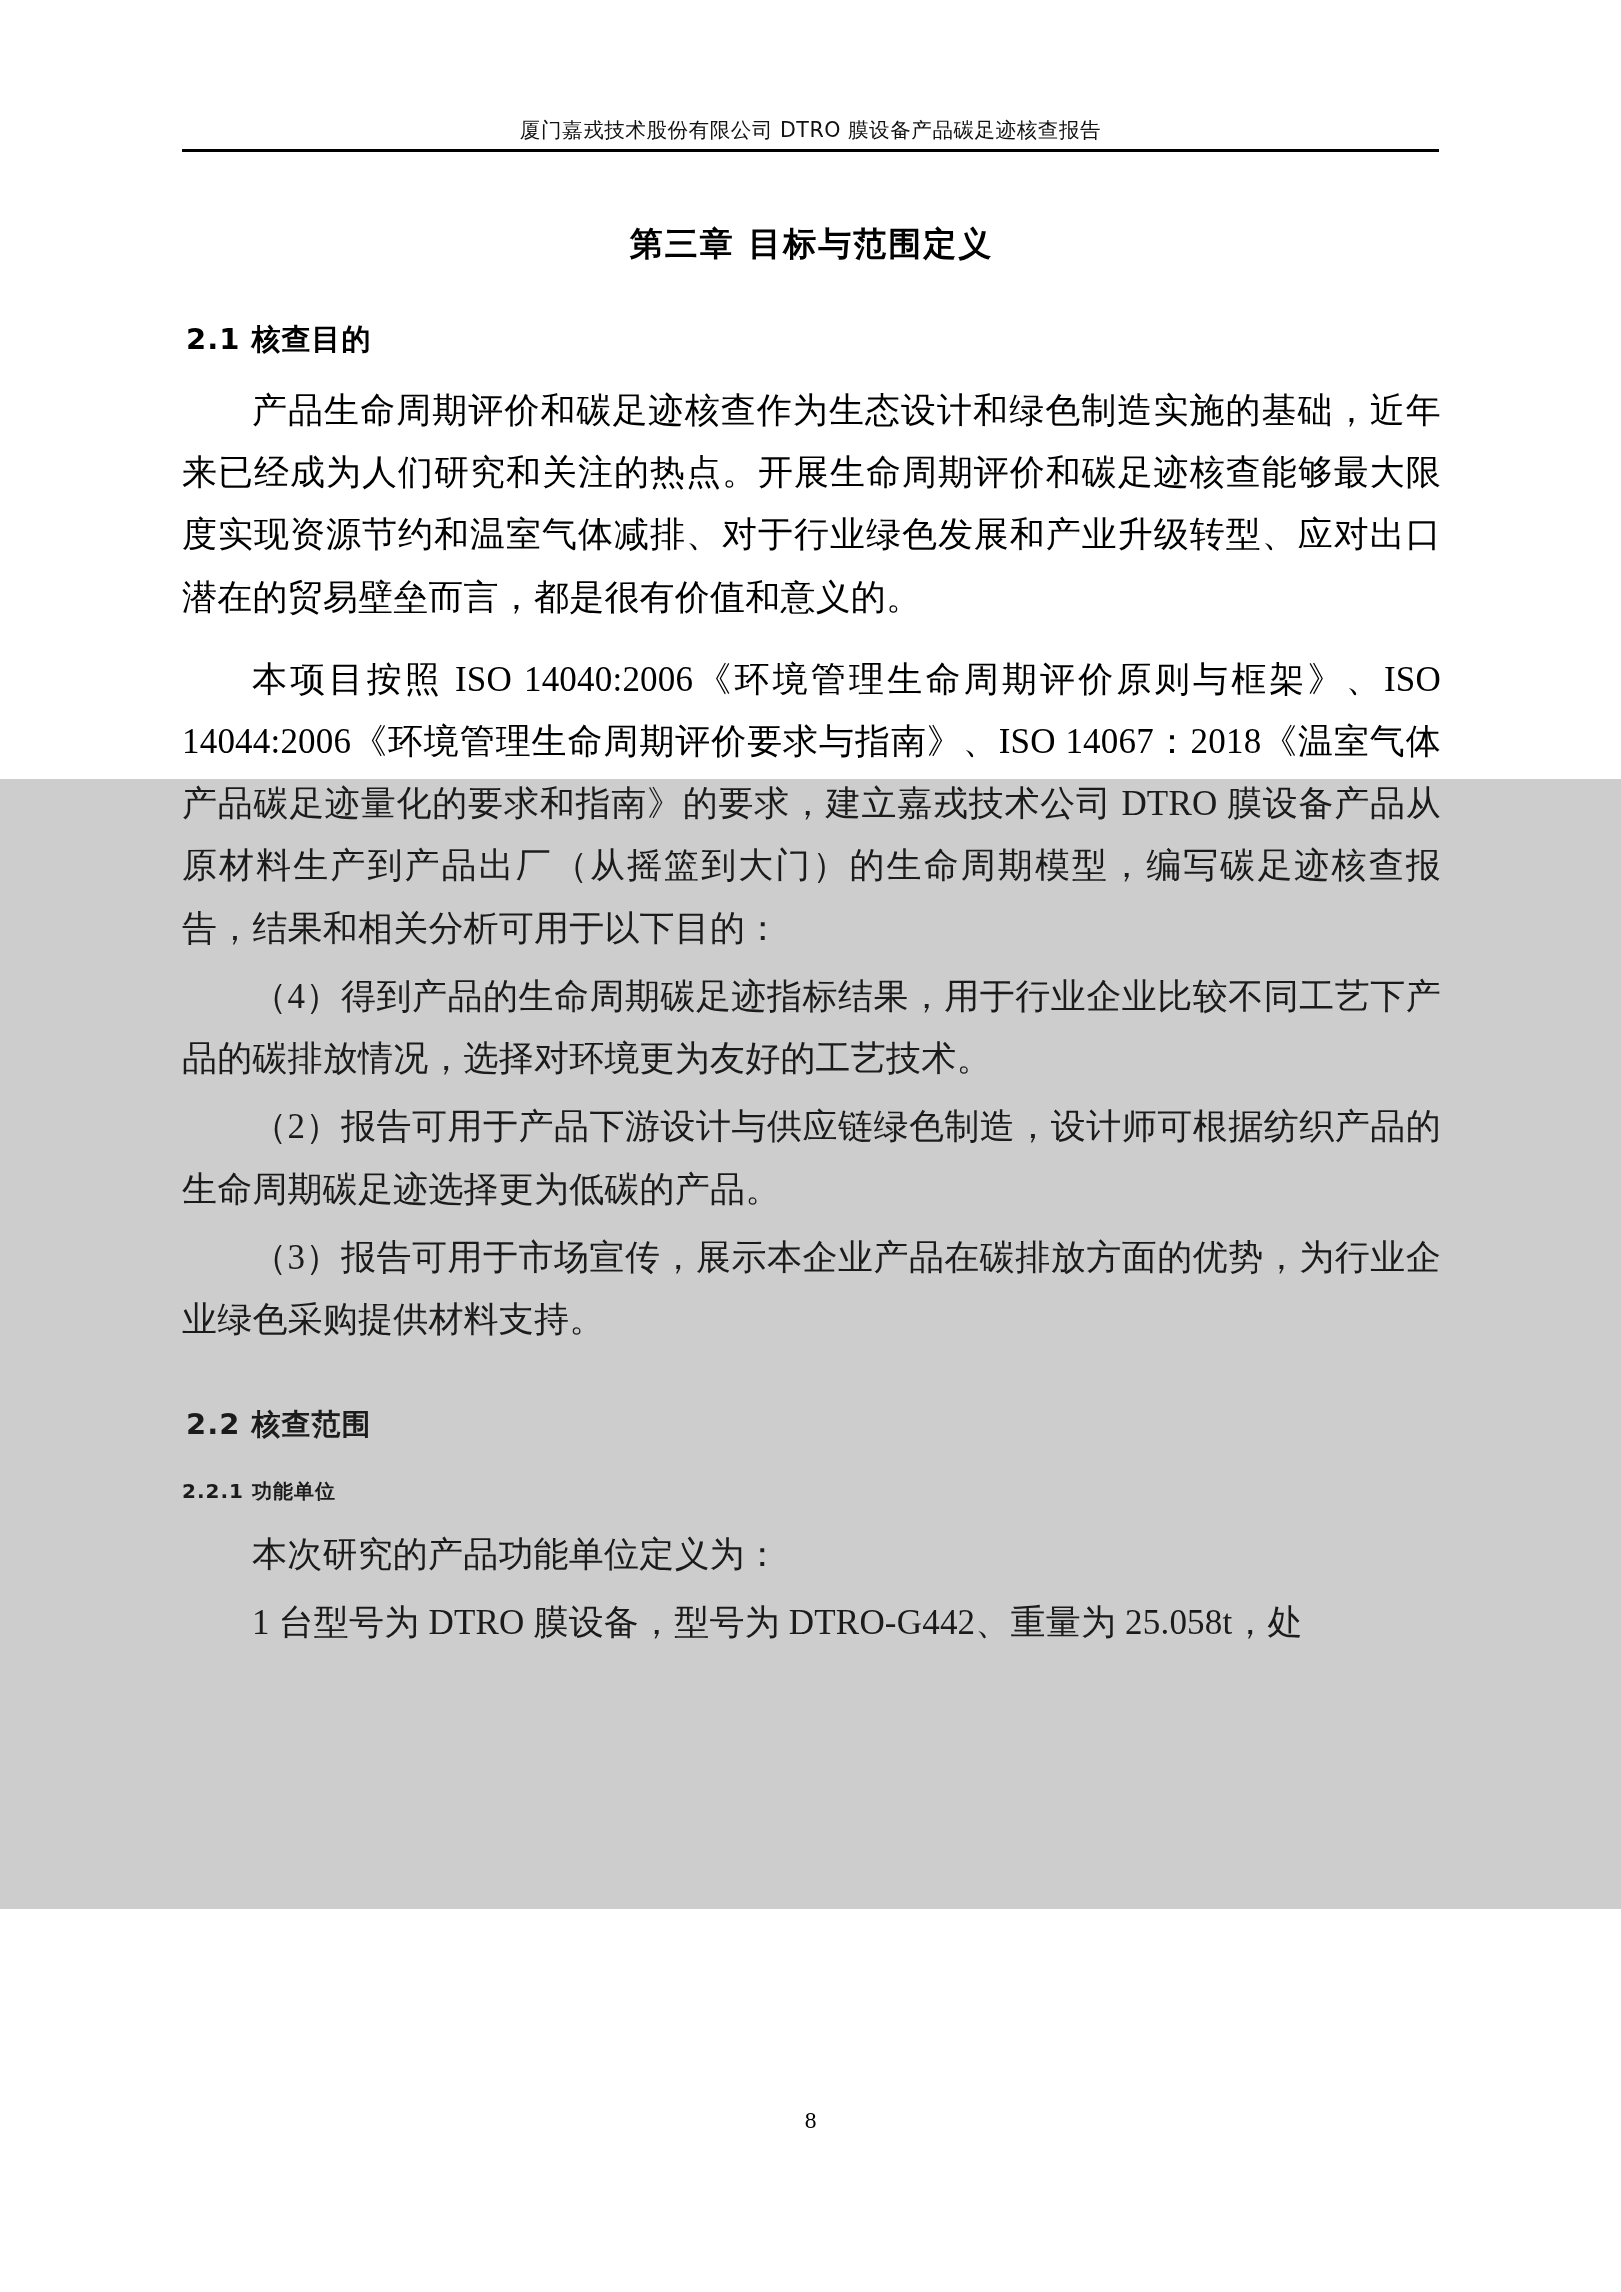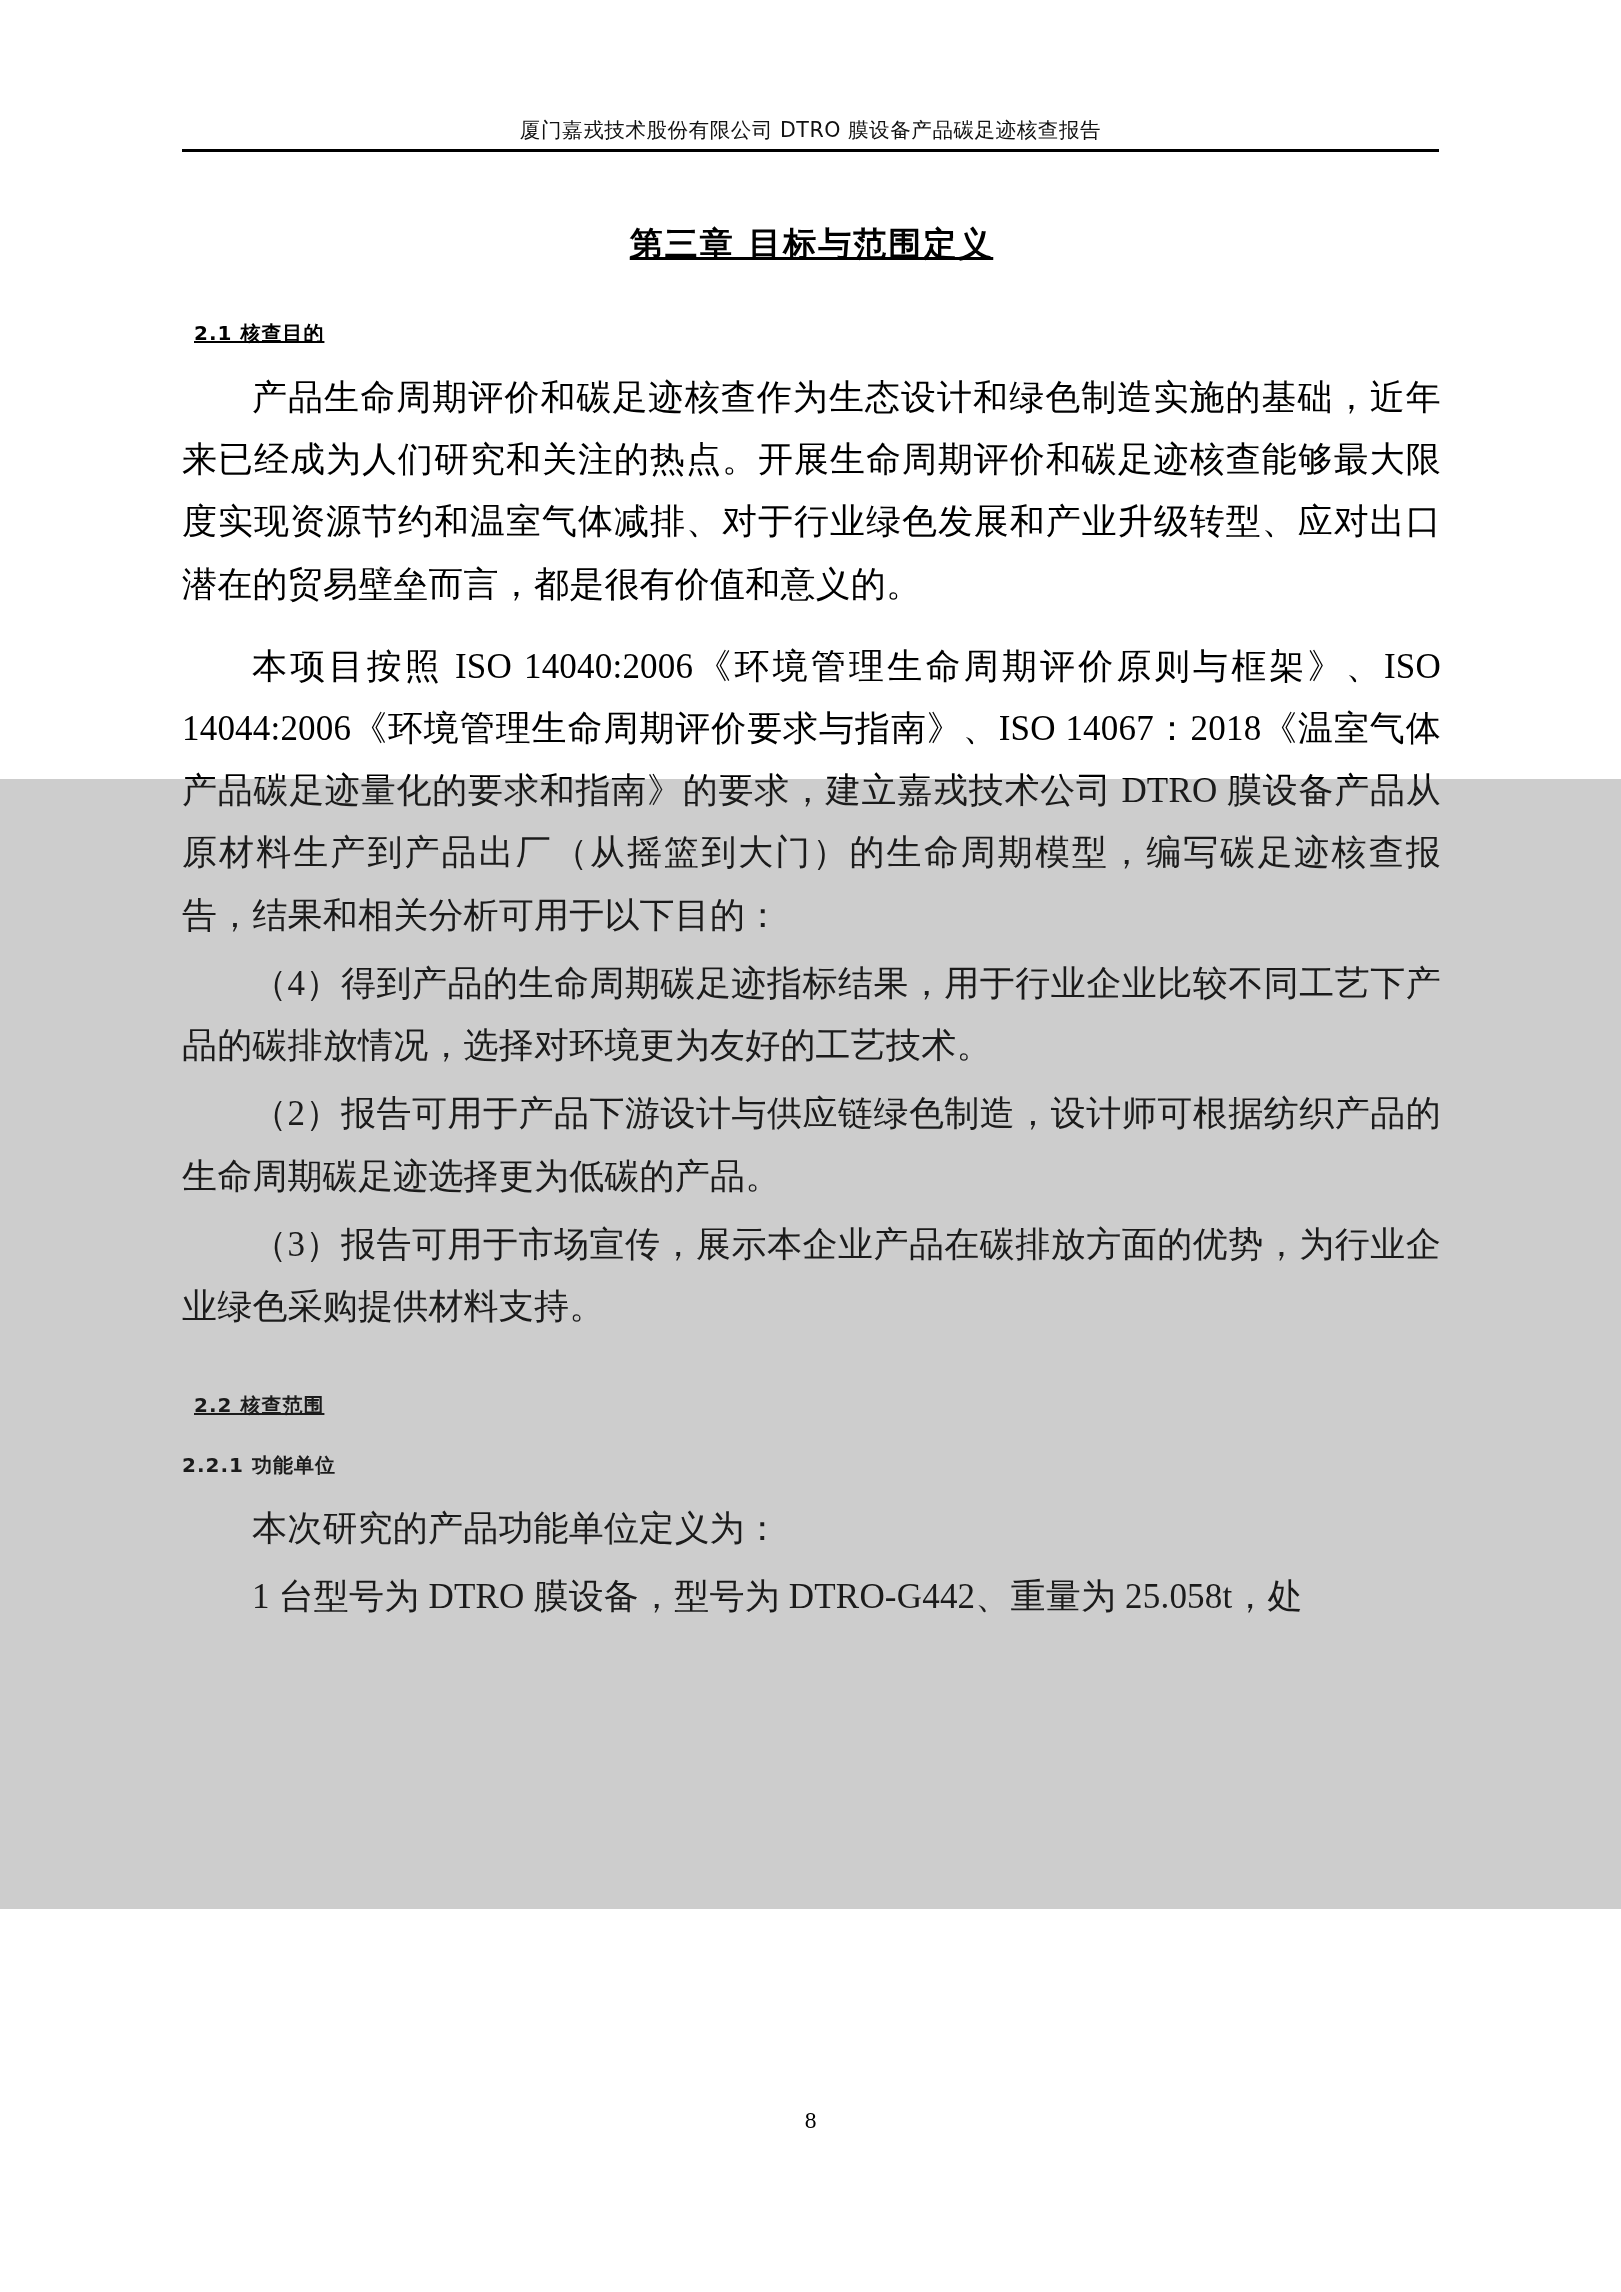--- a/index.html
+++ b/index.html
@@ -46,30 +46,28 @@
   }
 
   h1.chapter {
     margin: 0;
     font-family: "DejaVu Sans", "Liberation Sans", sans-serif;
     font-size: 33px;
     font-weight: bold;
     text-align: center;
     letter-spacing: 2px;
     line-height: 1.4;
-    text-decoration: underline;
   }
 
   h2.section {
-    margin: 53px 0 0 12px;
+    margin: 53px 0 0 4px;
     font-family: "DejaVu Sans", "Liberation Sans", sans-serif;
-    font-size: 20px;
+    font-size: 29px;
     font-weight: bold;
     letter-spacing: 1px;
-    text-decoration: underline;
   }
   h3.subsection {
     margin: 33px 0 0 0;
     font-family: "DejaVu Sans", "Liberation Sans", sans-serif;
     font-size: 20px;
     font-weight: bold;
     letter-spacing: 1px;
   }
 
   p.body {

